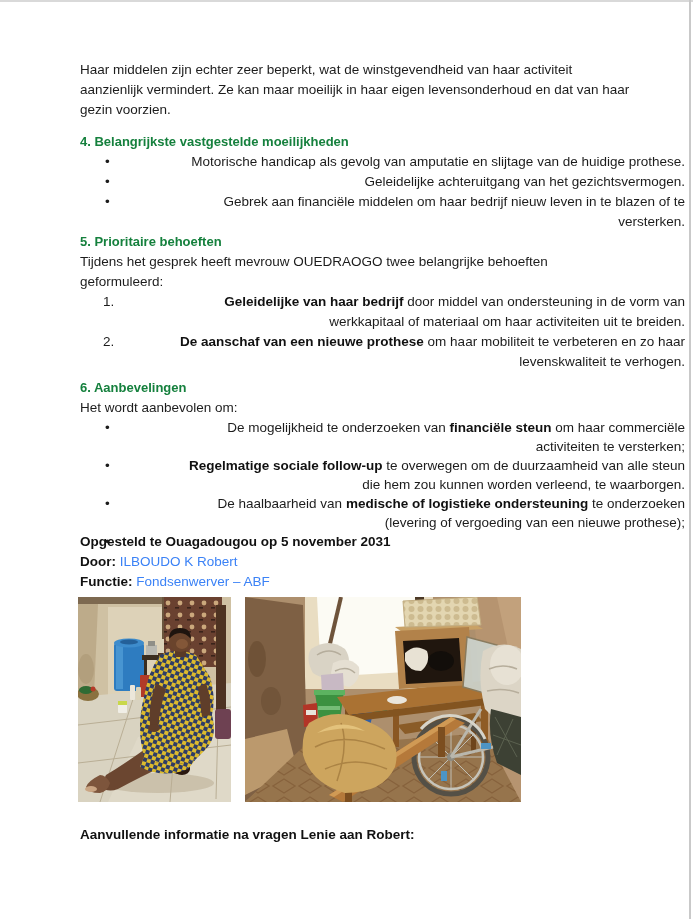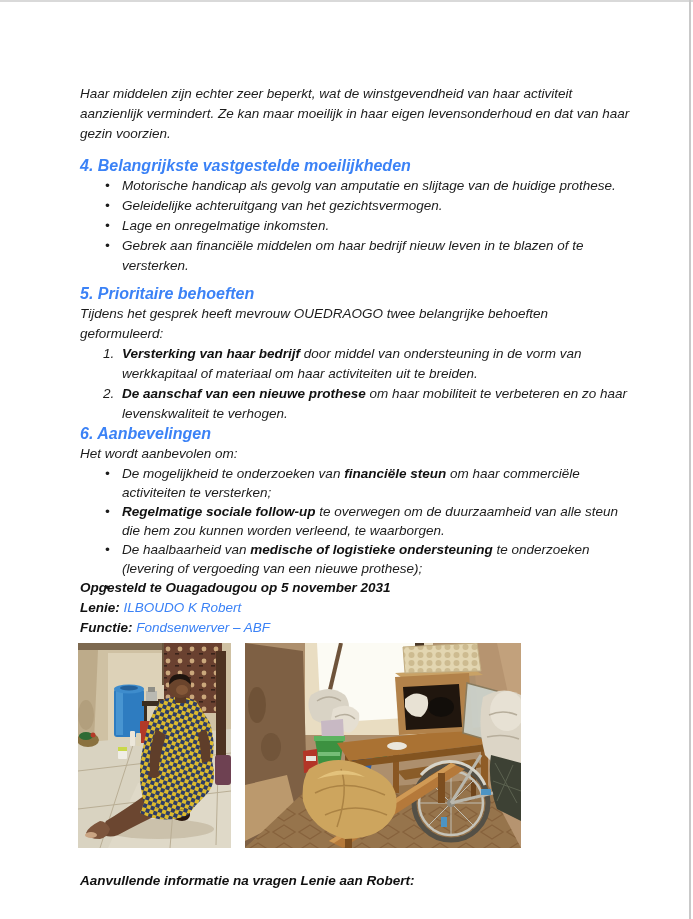--- a/index.html
+++ b/index.html
@@ -3,28 +3,28 @@
 <meta charset="utf-8">
 <style>
   html,body{margin:0;padding:0;}
   body{
     width:693px;height:919px;overflow:hidden;background:#ffffff;position:relative;
     font-family:"Liberation Sans","DejaVu Sans",sans-serif;
     font-size:13.5px;line-height:20px;color:#1c1c1c;
   }
   .edge-top{position:absolute;top:0;left:0;width:693px;height:2px;background:#d9d9d9;}
   .edge-right{position:absolute;top:0;left:689px;width:2px;height:919px;background:#c9c9c9;}
-  .content{position:absolute;top:84px;left:80px;width:605px;font-style:italic;}
+  .content{position:absolute;top:60px;left:80px;width:605px;}
   p,h2,ul,ol{margin:0;padding:0;white-space:pre-line;}
-  h2{font-size:16px;line-height:20px;font-weight:bold;color:#3b82f6;}
+  h2{font-size:13px;line-height:20px;font-weight:bold;color:#15803d;}
   .h4{margin-top:12px;}
-  .h5{margin-top:8px;}
-  .h6{}
+  .h5{}
+  .h6{margin-top:6px;}
   ul,ol{list-style:none;}
-  li{position:relative;padding-left:42px;white-space:pre-line;}
+  li{position:relative;padding-left:42px;white-space:pre-line;text-align:right;}
   ul>li::before{content:"•";position:absolute;left:25px;top:0;}
   .tight li{line-height:19px;}
   .num{position:absolute;left:23px;top:0;}
   .b{font-weight:bold;color:#111;}
   .sig{font-weight:bold;color:#111;}
   .sig .val{font-weight:normal;color:#3b82f6;}
   .photos{margin-top:5px;display:flex;gap:14px;margin-left:-2px;}
   .photos svg{display:block;}
   .footer{margin-top:23px;font-weight:bold;color:#111;}
 </style>
@@ -34,39 +34,39 @@
 <div class="edge-top"></div>
 <div class="edge-right"></div>
 
 <div class="content">
 
   <p>Haar middelen zijn echter zeer beperkt, wat de winstgevendheid van haar activiteit
 aanzienlijk vermindert. Ze kan maar moeilijk in haar eigen levensonderhoud en dat van haar
 gezin voorzien.</p>
 
   <h2 class="h4">4. Belangrijkste vastgestelde moeilijkheden</h2>
-  <ul><li>Motorische handicap als gevolg van amputatie en slijtage van de huidige prothese.</li><li>Geleidelijke achteruitgang van het gezichtsvermogen.</li><li>Lage en onregelmatige inkomsten.</li><li>Gebrek aan financiële middelen om haar bedrijf nieuw leven in te blazen of te
+  <ul><li>Motorische handicap als gevolg van amputatie en slijtage van de huidige prothese.</li><li>Geleidelijke achteruitgang van het gezichtsvermogen.</li><li>Gebrek aan financiële middelen om haar bedrijf nieuw leven in te blazen of te
 versterken.</li></ul>
 
   <h2 class="h5">5. Prioritaire behoeften</h2>
   <p>Tijdens het gesprek heeft mevrouw OUEDRAOGO twee belangrijke behoeften
 geformuleerd:</p>
-  <ol><li><span class="num">1.</span><span class="b">Versterking van haar bedrijf</span><span> door middel van ondersteuning in de vorm van
+  <ol><li><span class="num">1.</span><span class="b">Geleidelijke van haar bedrijf</span><span> door middel van ondersteuning in de vorm van
 werkkapitaal of materiaal om haar activiteiten uit te breiden.</span></li><li><span class="num">2.</span><span class="b">De aanschaf van een nieuwe prothese</span><span> om haar mobiliteit te verbeteren en zo haar
 levenskwaliteit te verhogen.</span></li></ol>
 
   <h2 class="h6">6. Aanbevelingen</h2>
   <p>Het wordt aanbevolen om:</p>
   <ul class="tight"><li><span>De mogelijkheid te onderzoeken van </span><span class="b">financiële steun</span><span> om haar commerciële
 activiteiten te versterken;</span></li><li><span></span><span class="b">Regelmatige sociale follow-up</span><span> te overwegen om de duurzaamheid van alle steun
 die hem zou kunnen worden verleend, te waarborgen.</span></li><li><span>De haalbaarheid van </span><span class="b">medische of logistieke ondersteuning</span><span> te onderzoeken
 (levering of vergoeding van een nieuwe prothese);</span></li><li><span></span></li></ul>
 
   <p class="sig">Opgesteld te Ouagadougou op 5 november 2031</p>
-  <p class="sig"><span>Lenie:</span><span class="val"> ILBOUDO K Robert</span></p>
+  <p class="sig"><span>Door:</span><span class="val"> ILBOUDO K Robert</span></p>
   <p class="sig"><span>Functie:</span><span class="val"> Fondsenwerver – ABF</span></p>
 
   <div class="photos">
 
     <svg width="153" height="205" viewBox="0 0 153 205" xmlns="http://www.w3.org/2000/svg">
       <defs>
         <pattern id="dressPat" width="8" height="8" patternUnits="userSpaceOnUse" patternTransform="rotate(18)">
           <rect width="8" height="8" fill="#2d3c66"></rect>
           <rect width="4" height="4" fill="#dcba2e"></rect>
           <rect x="4" y="4" width="4" height="4" fill="#dcba2e"></rect>

